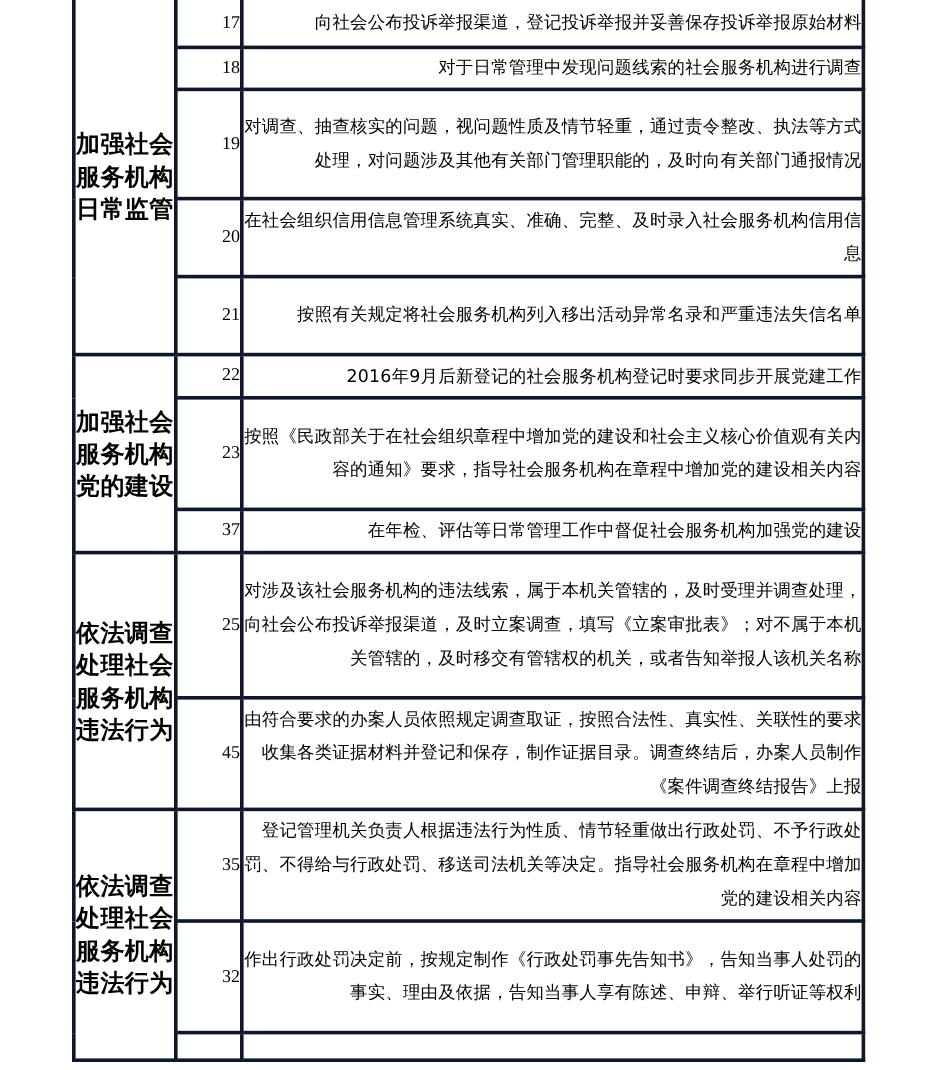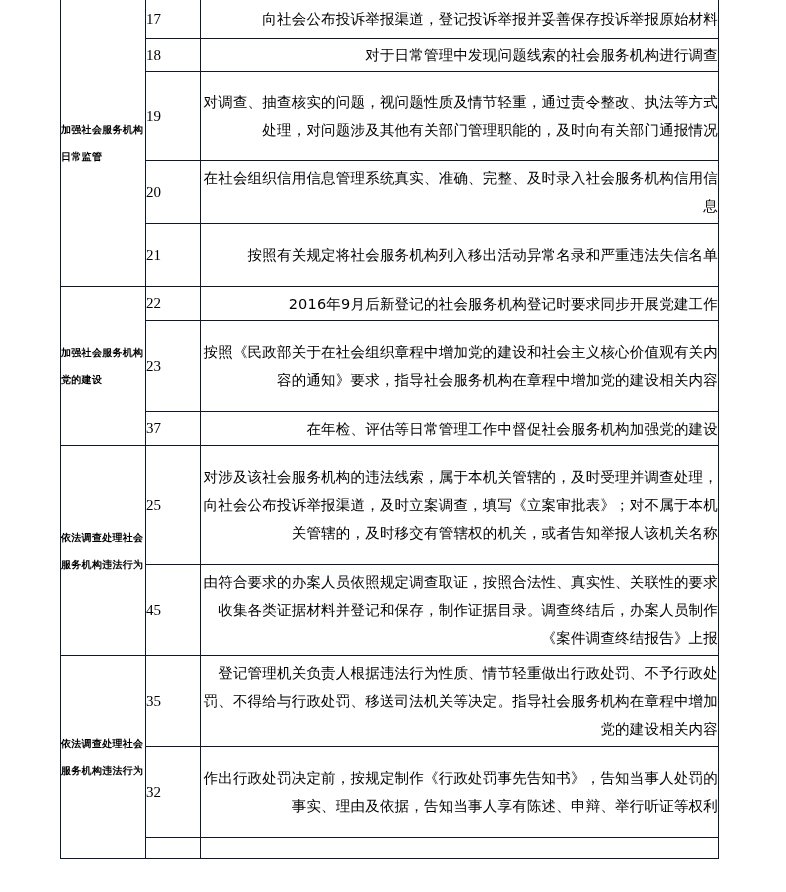--- a/index.html
+++ b/index.html
@@ -25,34 +25,34 @@
     table-layout: fixed;
     width: 658px;
     margin-left: 60px;
     margin-top: 0;
   }
   table.doc-table col.c-cat { width: 85px; }
   table.doc-table col.c-num { width: 55px; }
   table.doc-table col.c-txt { width: 518px; }
 
   table.doc-table td {
-    border: 1px solid #0f172a;
+    border: 3px solid #0f172a;
     vertical-align: middle;
     padding: 0;
   }
   td.cat {
-    text-align: left;
+    text-align: center;
     font-weight: bold;
-    font-size: 10px;
+    font-size: 20px;
     line-height: 27px;
     letter-spacing: 0.3px;
     padding: 2px 6px;
   }
   td.num {
-    text-align: left;
+    text-align: right;
     font-size: 15px;
     font-family: "Liberation Serif", serif;
   }
   td.txt {
     text-align: right;
     font-size: 14.5px;
     line-height: 28px;
     padding: 3px 8px 3px 8px;
     letter-spacing: 0.2px;
   }

